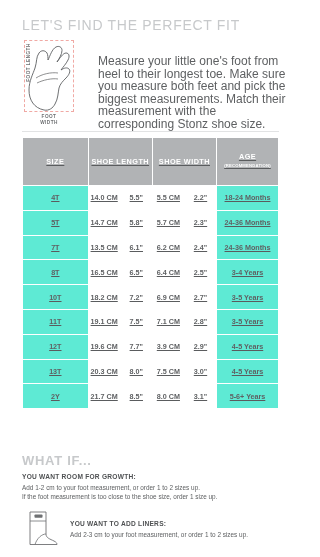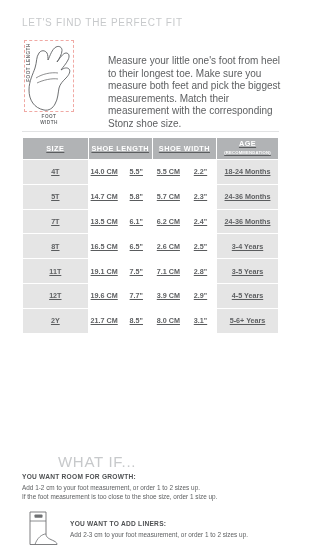--- a/index.html
+++ b/index.html
@@ -14,21 +14,21 @@
     color: #5a5c5e;
     overflow: hidden;
     position: relative;
   }
 
   
   .page-title {
     position: absolute;
     left: 22px;
     top: 17px;
-    font-size: 10px;
+    font-size: 14px;
     letter-spacing: 0.7px;
     color: #c7c9cb;
     font-weight: 400;
     white-space: nowrap;
   }
 
   .intro {
     position: absolute;
     left: 18px;
     top: 38px;
@@ -77,22 +77,22 @@
     font-weight: 700;
     line-height: 5.6px;
   }
   .foot-svg {
     position: absolute;
     left: 6px;
     top: 2px;
   }
 
   .intro-text {
-    margin-left: 22px;
-    font-size: 10px;
+    margin-left: 12px;
+    font-size: 12px;
     line-height: 12.6px;
     color: #5e6062;
     width: 188px;
     padding-top: 17px;
   }
 
   
   .hr-top {
     position: absolute;
     left: 22px;
@@ -122,53 +122,52 @@
   .size-table thead th {
     background: #b1b3b5;
     color: #ffffff;
     height: 19px;
     font-size: 7.3px;
     letter-spacing: 0.45px;
     font-weight: 700;
   }
   .size-table thead th.age-head {
     line-height: 8.4px;
-    padding: 1px 0;
+    padding: 14px 0;
   }
   .age-head .age-sub {
     display: block;
     font-size: 4.2px;
     letter-spacing: 0.2px;
     font-weight: 700;
   }
   .size-table tbody td {
     height: 23.8px;
     font-size: 7.2px;
     font-weight: 700;
     color: #5f6163;
     background: #ffffff;
   }
   .size-table tbody td.shade {
-    background: #e5e5e5;
+    background: #5eead4;
   }
   .col-size  { width: 17.5%; }
   .col-lcm   { width: 17.5%; }
   .col-wcm   { width: 17.5%; }
   .col-age   { width: 16.5%; }
 
   
   .whatif-title {
     position: absolute;
     left: 22px;
     top: 453px;
-    font-size: 15px;
+    font-size: 13px;
     letter-spacing: 0.7px;
     color: #c7c9cb;
-    font-weight: 400;
-    margin-left: 36px;
+    font-weight: 700;
   }
 
   .tip-growth {
     position: absolute;
     left: 22px;
     top: 473px;
     width: 250px;
   }
   .tip-heading {
     font-size: 6.6px;
@@ -268,38 +267,54 @@
         <td>13.5 CM</td>
         <td>6.1"</td>
         <td>6.2 CM</td>
         <td>2.4"</td>
         <td class="shade">24-36 Months</td>
       </tr>
       <tr>
         <td class="shade">8T</td>
         <td>16.5 CM</td>
         <td>6.5"</td>
-        <td>2.6 CM</td>
+        <td>6.4 CM</td>
         <td>2.5"</td>
         <td class="shade">3-4 Years</td>
+      </tr>
+      <tr>
+        <td class="shade">10T</td>
+        <td>18.2 CM</td>
+        <td>7.2"</td>
+        <td>6.9 CM</td>
+        <td>2.7"</td>
+        <td class="shade">3-5 Years</td>
       </tr>
       <tr>
         <td class="shade">11T</td>
         <td>19.1 CM</td>
         <td>7.5"</td>
         <td>7.1 CM</td>
         <td>2.8"</td>
         <td class="shade">3-5 Years</td>
       </tr>
       <tr>
         <td class="shade">12T</td>
         <td>19.6 CM</td>
         <td>7.7"</td>
         <td>3.9 CM</td>
         <td>2.9"</td>
+        <td class="shade">4-5 Years</td>
+      </tr>
+      <tr>
+        <td class="shade">13T</td>
+        <td>20.3 CM</td>
+        <td>8.0"</td>
+        <td>7.5 CM</td>
+        <td>3.0"</td>
         <td class="shade">4-5 Years</td>
       </tr>
       <tr>
         <td class="shade">2Y</td>
         <td>21.7 CM</td>
         <td>8.5"</td>
         <td>8.0 CM</td>
         <td>3.1"</td>
         <td class="shade">5-6+ Years</td>
       </tr>

